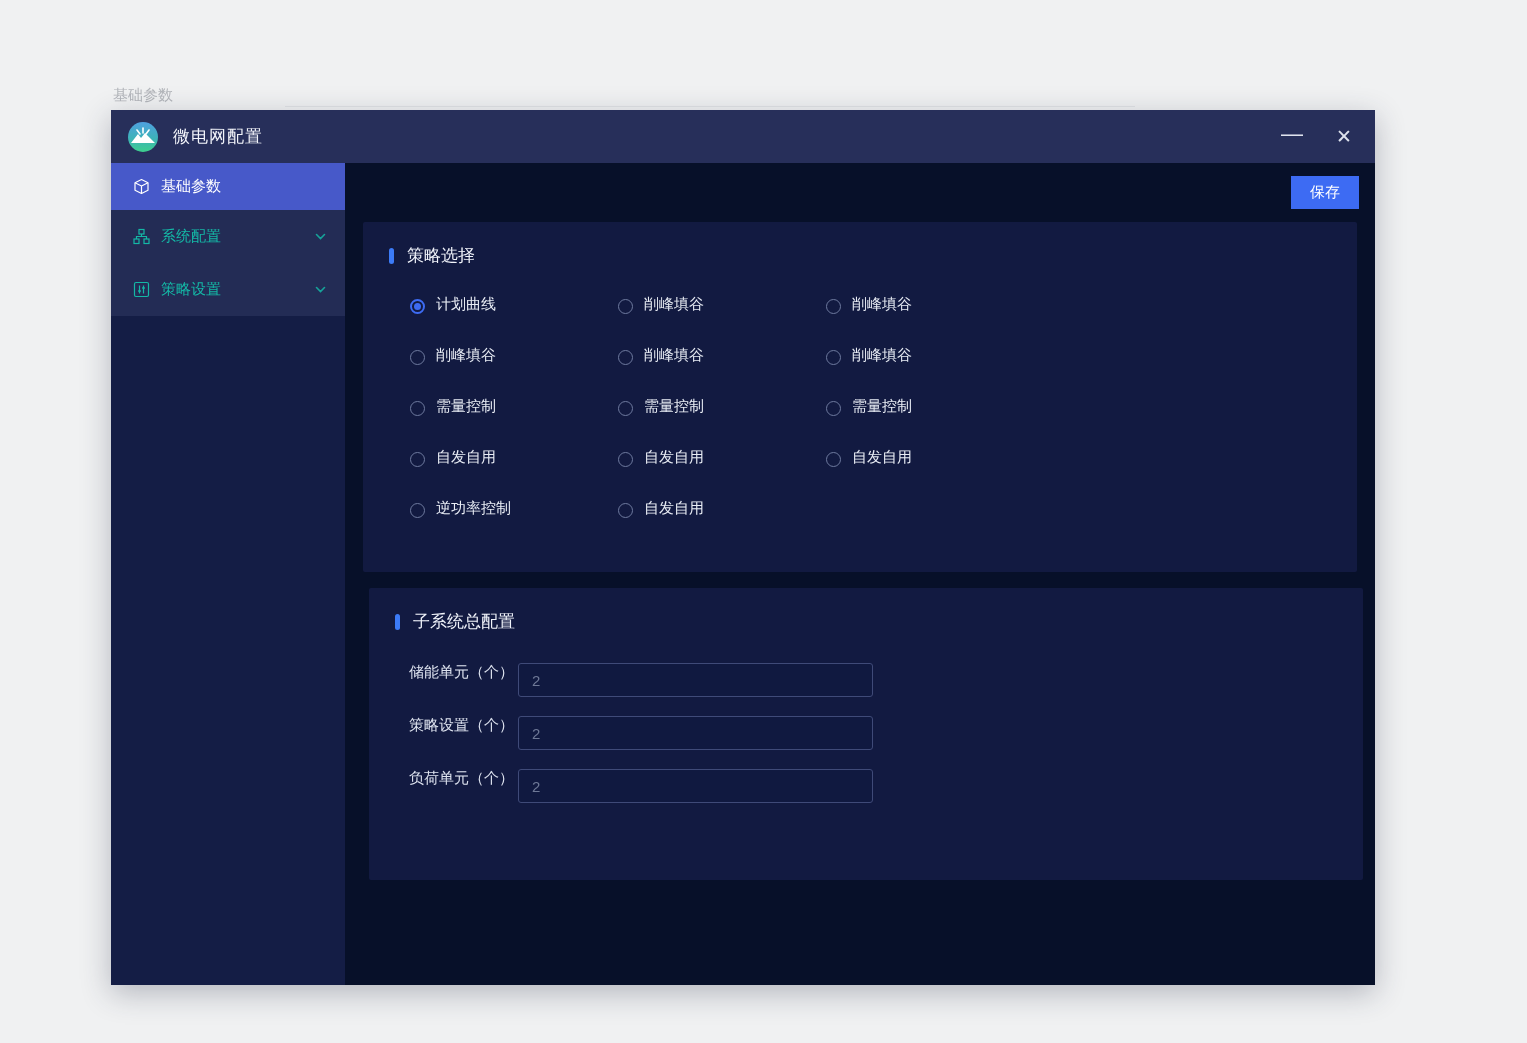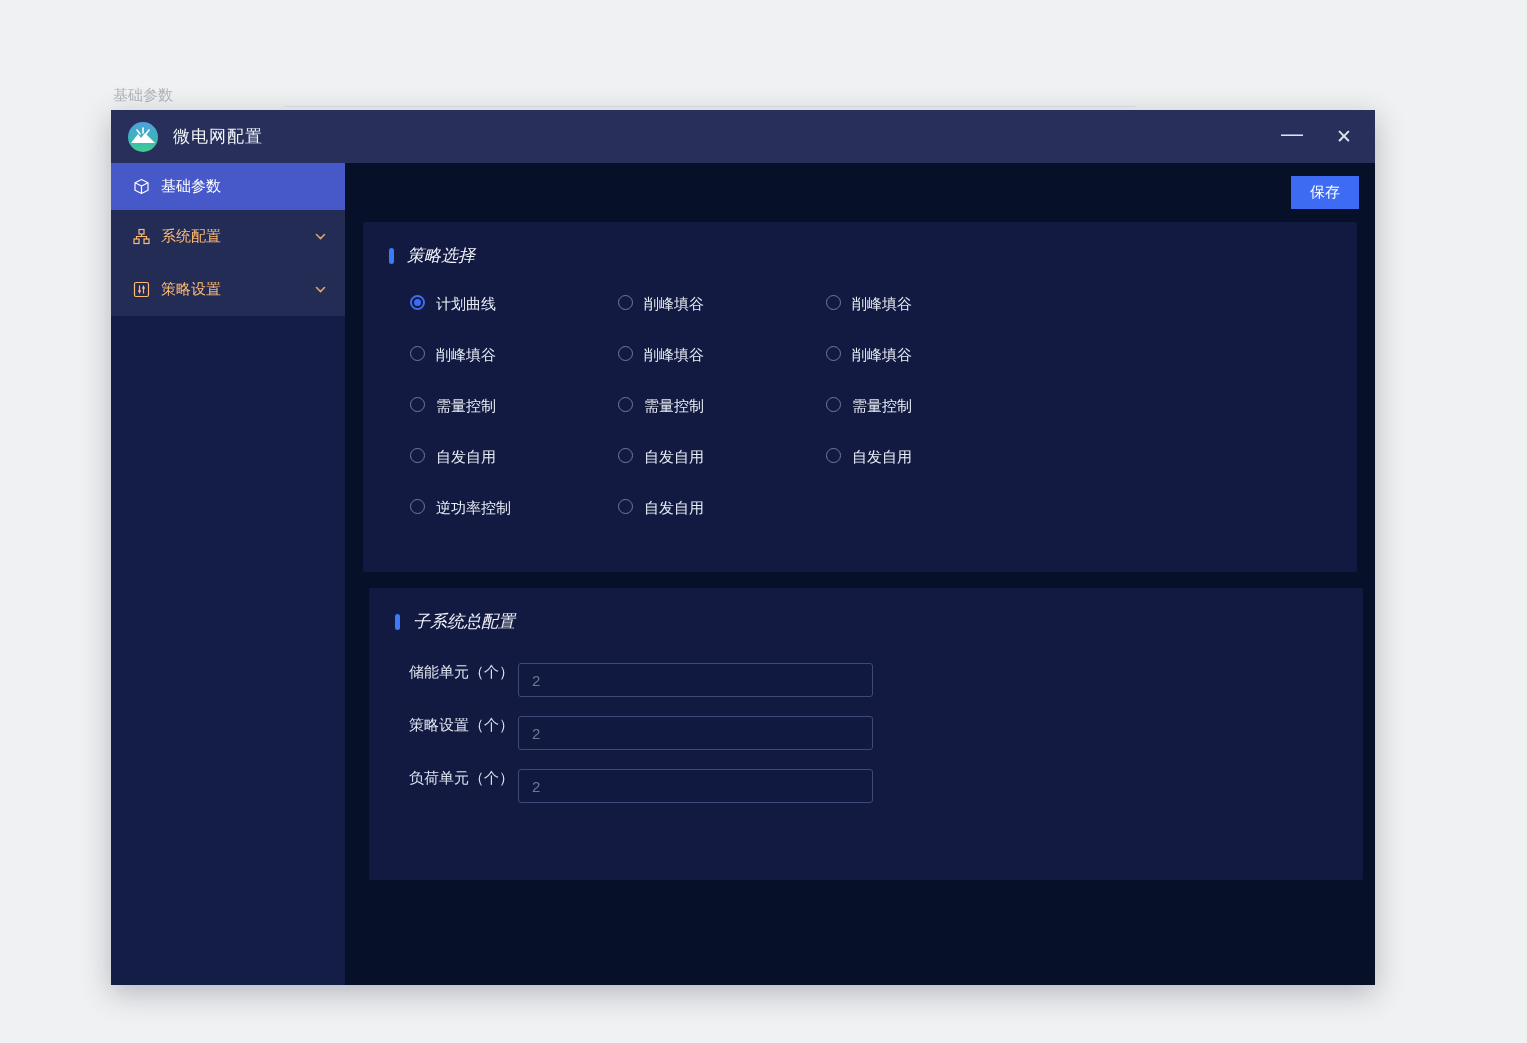--- a/index.html
+++ b/index.html
@@ -57,21 +57,21 @@
   .win-btn.minimize { font-size: 22px; padding-bottom: 6px; }
 
   
   .win-body { flex: 1; display: flex; min-height: 0; }
 
   
   .sidebar { width: 234px; flex: 0 0 234px; background: #141d45; }
   .side-item {
     height: 53px; display: flex; align-items: center;
     padding: 0 18px 0 22px; cursor: pointer;
-    color: #fdba74; font-size: 15px; position: relative;
+    color: #14b8a6; font-size: 15px; position: relative;
   }
   .side-item.active { height: 47px; background: #4759c9; color: #ffffff; }
   .side-item.grouped { background: #232c55; }
   .side-icon { width: 17px; height: 17px; margin-right: 11px; display: flex; align-items: center; }
   .side-icon svg { display: block; }
   .side-label { flex: 1; }
   .side-chevron { width: 12px; height: 8px; display: flex; align-items: center; opacity: .85; }
 
   
   .content { flex: 1; position: relative; background: #071029; }
@@ -85,38 +85,38 @@
 
   .panel {
     position: absolute; left: 18px; width: 994px;
     background: #121a41; border-radius: 2px;
   }
   .panel-strategy { top: 59px; height: 350px; }
   .panel-subsystem { top: 425px; height: 292px; margin-left: 6px; }
 
   .panel-header {
     position: absolute; left: 26px; top: 22px;
-    display: flex; align-items: center; font-style: italic;
+    display: flex; align-items: center;
   }
   .panel-header .marker {
     width: 5px; height: 16px; border-radius: 3px; background: #3c7bf7;
   }
   .panel-header .panel-title {
     margin-left: 13px; color: #f0f3fa; font-size: 17px;
   }
 
   
   .radio-grid {
     position: absolute; left: 47px; top: 57px;
     display: grid;
     grid-template-columns: 208px 208px 240px;
     grid-auto-rows: 51px;
     align-items: center;
   }
-  .radio-option { display: flex; align-items: flex-start; cursor: pointer; }
+  .radio-option { display: flex; align-items: flex-end; cursor: pointer; }
   .radio {
     width: 15px; height: 15px; border-radius: 50%;
     border: 1px solid #6e7a9f; flex: 0 0 15px;
     display: flex; align-items: center; justify-content: center;
     background: transparent;
   }
   .radio-option.checked .radio { border: 2px solid #3d6bf3; }
   .radio-option.checked .radio::after {
     content: ""; width: 7px; height: 7px; border-radius: 50%; background: #3d6bf3;
   }

